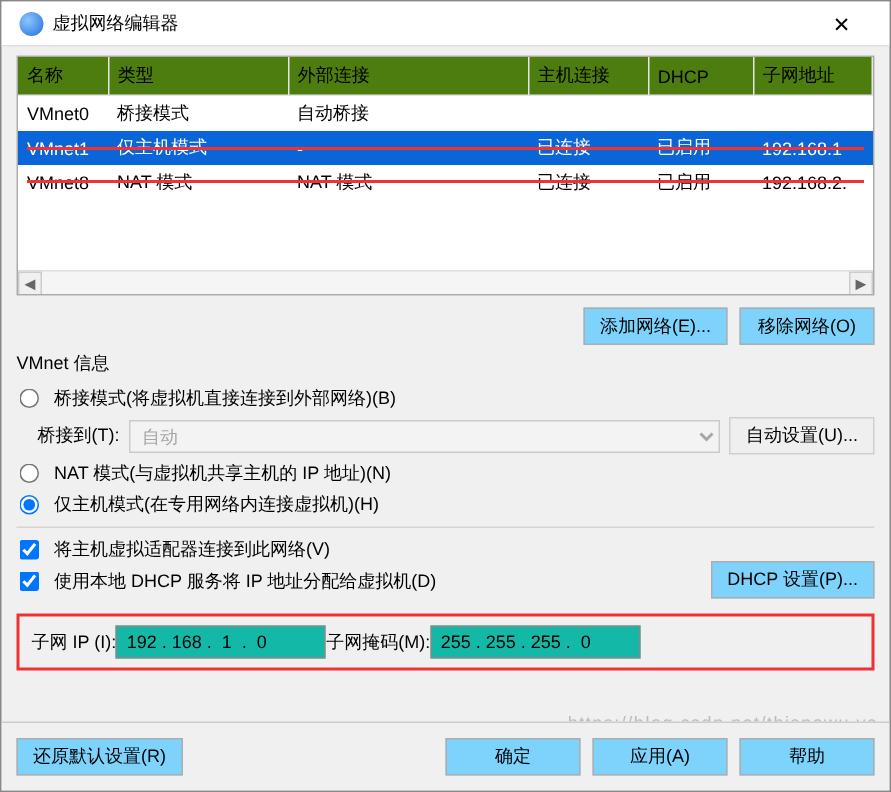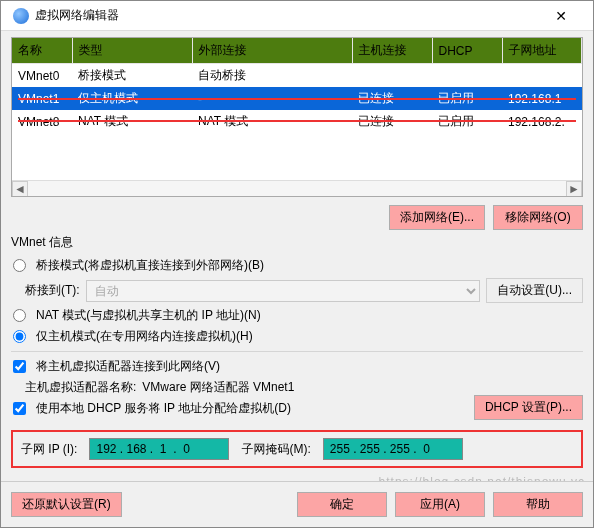--- a/index.html
+++ b/index.html
@@ -13,30 +13,30 @@
 table{border-collapse:collapse;width:100%;table-layout:fixed}
 th{text-align:left;font-weight:400;padding:4px 6px;border-bottom:1px solid #e5e5e5;border-right:1px solid #e5e5e5;background:#4d7c0f}
 td{padding:3px 6px;white-space:nowrap;overflow:hidden}
 tr.sel td{background:#0a66d8;color:#fff}
 .red-top{position:absolute;left:6px;right:6px;height:2px;background:#e33;top:60px}
 .red-bot{position:absolute;left:6px;right:6px;height:2px;background:#e33;top:82px}
 .hscroll{position:absolute;bottom:0;left:0;right:0;height:16px;background:#f5f5f5;border-top:1px solid #ddd;display:flex;align-items:center}
 .hscroll .arrow{width:16px;height:16px;display:flex;align-items:center;justify-content:center;color:#666;background:#f0f0f0;border:1px solid #ccc}
 .hscroll .track{flex:1}
 .btnrow{display:flex;justify-content:flex-end;gap:8px;margin:8px 0 4px}
-button.win{background:#fca5a5;border:1px solid #adadad;padding:3px 10px;min-width:90px;cursor:default}
+button.win{background:#7dd3fc;border:1px solid #adadad;padding:3px 10px;min-width:90px;cursor:default}
 button.win:disabled{color:#000000;border-color:#cfcfcf;background:#efefef}
 .group-title{margin:4px 0 6px}
 .row{display:flex;align-items:center;gap:6px;margin:4px 0 4px 2px}
 .row.indent{margin-left:14px}
 input[type=radio],input[type=checkbox]{margin-right:4px}
 select.auto{flex:1;height:22px;border:1px solid #bbb;background:#f5f5f5;color:#888;padding:0 4px}
 .sep{height:1px;background:#d5d5d5;margin:6px 0}
 .dhcp-btn-wrap{display:flex;justify-content:flex-end;margin-top:-26px}
-.subnet-box{border:2px solid #e33;padding:6px 8px;display:flex;align-items:center;gap:12px;margin-top:10px}
+.subnet-box{border:2px solid #e33;padding:6px 8px;display:flex;align-items:center;gap:0;margin-top:10px}
 .ipinput{border:1px solid #888;background:#14b8a6;padding:2px 6px;height:22px;width:140px;font-family:Liberation Sans, sans-serif}
 .footer{position:absolute;bottom:0;left:0;right:0;padding:10px;display:flex;align-items:center;gap:8px;border-top:1px solid #ccc;background:#f0f0f0}
 .footer .spacer{flex:1}
 .watermark{position:absolute;right:8px;bottom:38px;color:#bbb;font-size:12px;letter-spacing:1px;pointer-events:none}
 </style>
 </head>
 <body>
 
 <div class="titlebar">
   <span class="icon"></span>
@@ -126,24 +126,20 @@
     <input type="radio" name="mode" checked="" style="">
     <span>仅主机模式(在专用网络内连接虚拟机)(H)</span>
   </div>
 
   <div class="sep"></div>
 
   <div class="row">
     <input type="checkbox" checked="" style="">
     <span>将主机虚拟适配器连接到此网络(V)</span>
   </div>
-  <div class="row indent">
-    <span>主机虚拟适配器名称: </span>
-    <span>VMware 网络适配器 VMnet1</span>
-  </div>
   <div class="row">
     <input type="checkbox" checked="" style="">
     <span>使用本地 DHCP 服务将 IP 地址分配给虚拟机(D)</span>
   </div>
   <div class="dhcp-btn-wrap">
     <button class="win">DHCP 设置(P)...</button>
   </div>
 
   <div class="subnet-box">
     <span>子网 IP (I):</span>

